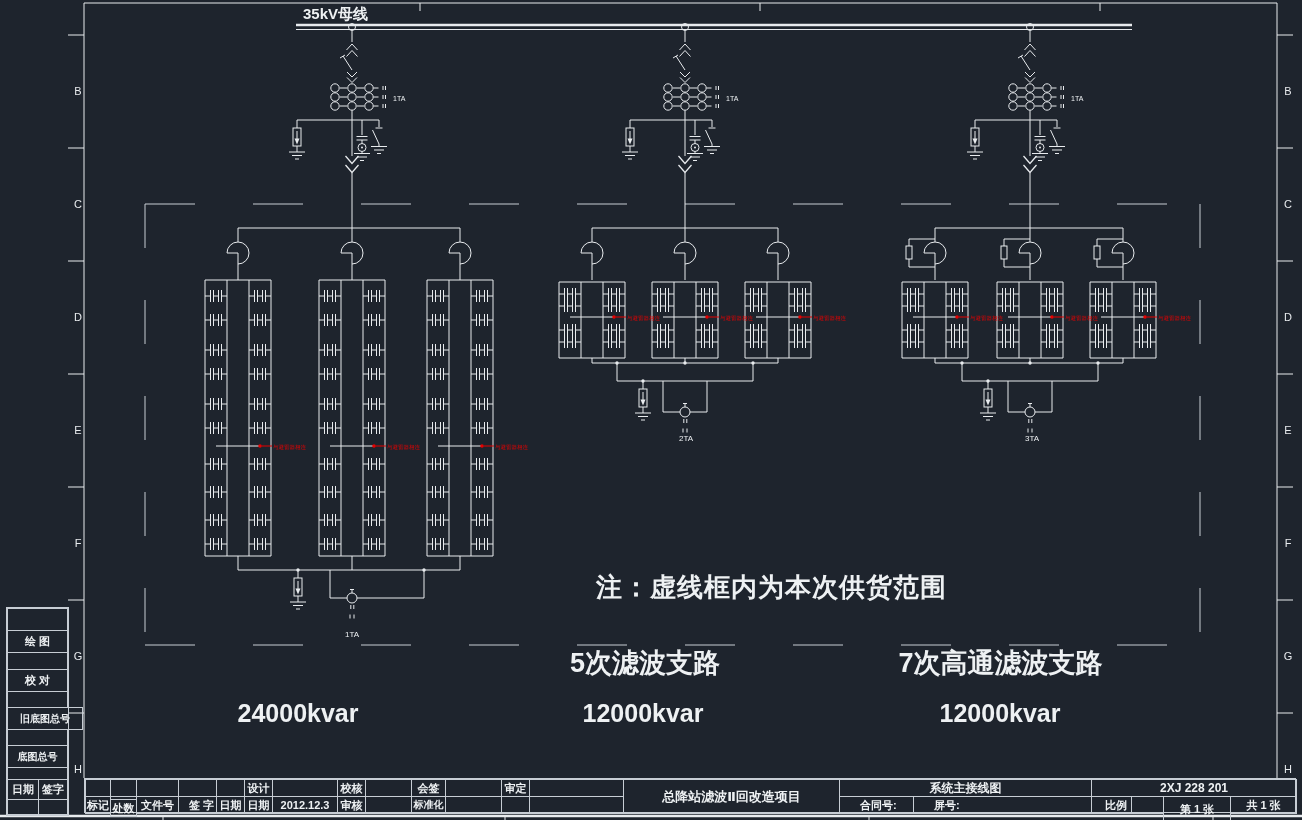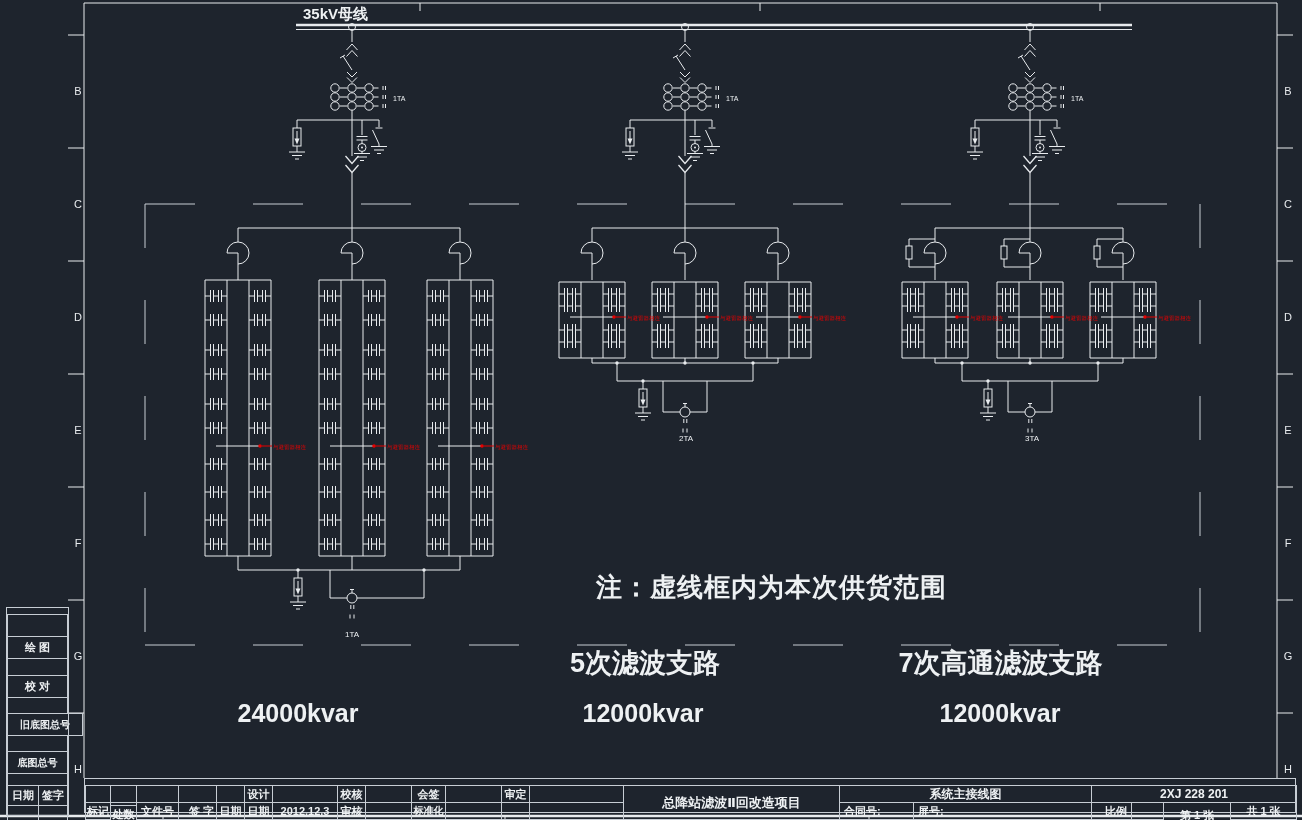--- a/index.html
+++ b/index.html
@@ -15,22 +15,22 @@
   #cad .reddot{fill:#e60000;stroke:none;}
   #cad text{stroke:none;fill:#eef1f3;font-family:"Liberation Sans","DejaVu Sans",sans-serif;}
   #cad .tr{fill:#e60000;font-size:5.5px;}
   #cad .ta{font-size:7px;}
   #cad .tb{font-size:8px;text-anchor:middle;}
   .lbl{position:absolute;color:#eef1f3;white-space:nowrap;}
   .ctr{text-align:center;}
   .flet{position:absolute;width:14px;text-align:center;font-size:11px;color:#e8ebee;}
   .cell{position:absolute;border:1px solid #c7cdd4;box-sizing:border-box;color:#eef1f3;
         display:flex;align-items:center;justify-content:center;font-size:11px;font-weight:bold;
-        overflow:hidden;margin-top:6px;}
-  .cell.left{justify-content:flex-start;padding-left:4px;}
+        overflow:hidden;}
+  .cell.left{justify-content:flex-start;padding-left:20px;}
   .panel{position:absolute;border:1px solid #c7cdd4;box-sizing:border-box;}
 </style>
 </head>
 <body>
 
 <div id="root">
 
   <svg id="cad" width="1302" height="820" viewBox="0 0 1302 820">
     <defs>
       <g id="gnd">

